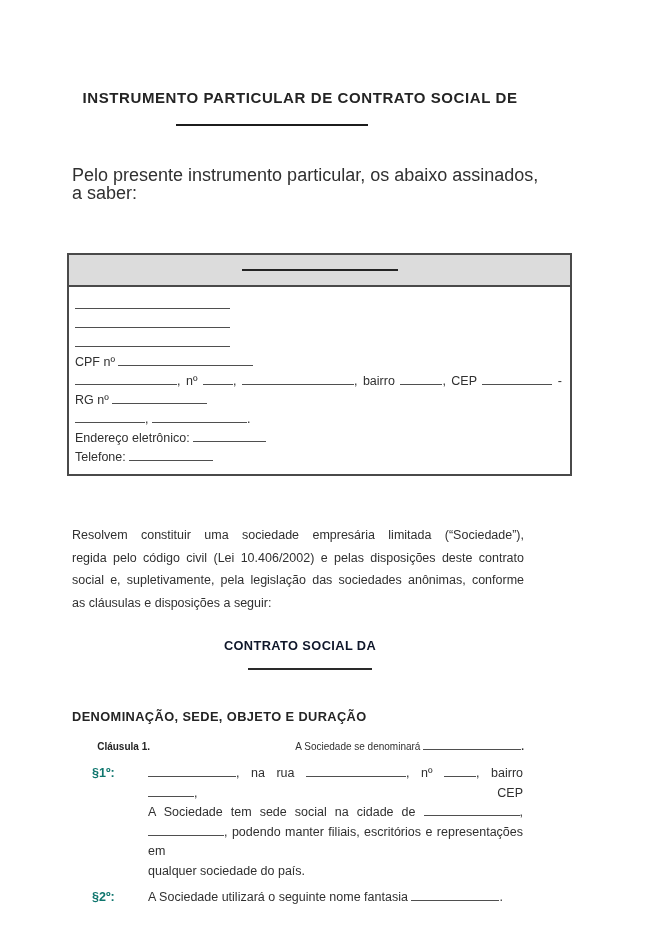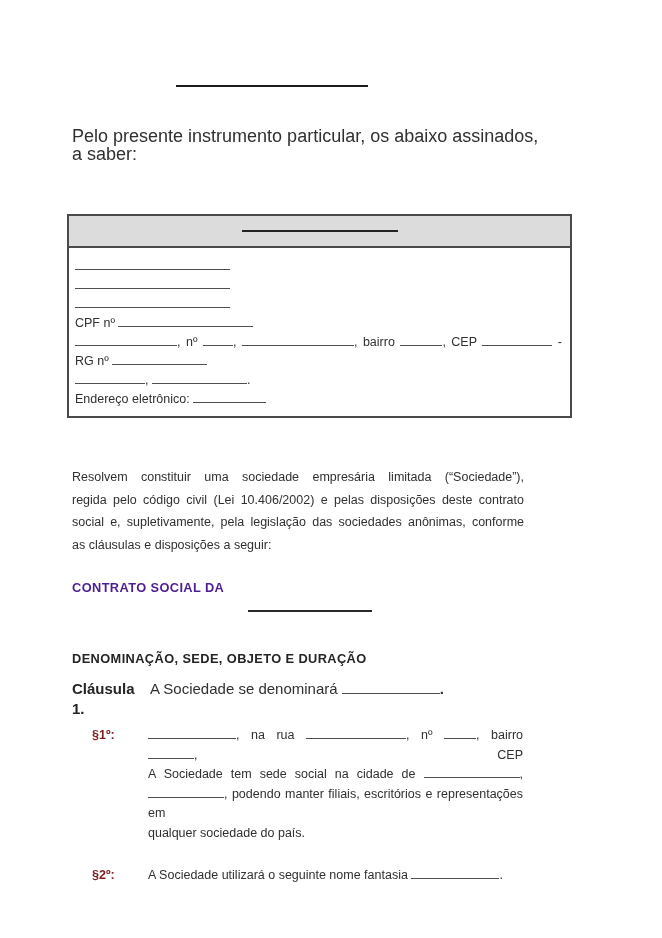--- a/index.html
+++ b/index.html
@@ -41,46 +41,47 @@
   .w70{width:70px}.w73{width:73px}.w76{width:76px}.w84{width:84px}
   .w88{width:88px}.w95{width:95px}.w96{width:96px}.w98{width:98px}
   .w100{width:100px}.w102{width:102px}.w112{width:112px}.w135{width:135px}
   .w155{width:155px}
 
   .justify-line { text-align:justify; text-align-last:justify; }
 
   .recitals { margin:48px 0 0 72px; width:452px; font-size:12.5px; line-height:22.5px; }
 
   .contract-heading {
-    margin:23px auto 0 72px; width:456px; 
-    font-weight:700; font-size:12.8px; letter-spacing:0.4px; color:#4c1d95; line-height:17px;
+    margin:23px auto 0 72px; width:456px; text-align:center;
+    font-weight:700; font-size:12.8px; letter-spacing:0.4px; color:#0f172a; line-height:17px;
   }
   .mid-rule { width:124px; height:2px; background:#2a2a2a; margin:14px 0 0 248px; }
   .section-heading {
     margin:38px auto 0 72px; width:456px; text-align:left;
     font-weight:700; font-size:12.8px; letter-spacing:0.4px; color:#242424; line-height:17px;
   }
 
-  .clause-row { margin:12px 0 0 72px; width:452px; display:flex; font-size:15px; line-height:20px; }
+  .clause-row { margin:12px 0 0 72px; width:452px; display:flex; font-size:10px; line-height:20px;text-align:right; }
   .clause-label { flex:none; width:78px; font-weight:700; color:#242424; }
   .clause-text { flex:1; }
 
   .par-row { margin:7px 0 0 92px; width:431px; display:flex; font-size:12.5px; line-height:19.5px; }
-  .par-label { flex:none; width:56px; font-weight:700; color:#7f1d1d; }
+  .par-label { flex:none; width:56px; font-weight:700; color:#0f766e; }
   .par-text { flex:1; }
-  .par2 { margin-top:23px;align-items:flex-end; }
+  .par2 { margin-top:7px;align-items:flex-end; }
 
   .bold-period { font-weight:700; }
 </style>
 </head>
 <body>
 
 <div class="page">
 
   <div class="doc-title">
+    <div>INSTRUMENTO PARTICULAR DE CONTRATO SOCIAL DE</div>
   </div>
 
   <div class="title-rule"></div>
 
   <p class="intro">Pelo presente instrumento particular, os abaixo assinados, a saber:</p>
 
   <div class="party-box">
     <div class="party-box-header">
       <span class="header-rule"></span>
     </div>
@@ -107,20 +108,24 @@
         <span>RG nº</span>
         <span class="bl w95"></span>
       </div>
       <div class="row">
         <span class="nw"><span class="bl w70"></span><span>,</span></span>
         <span class="nw"><span class="bl w95"></span><span>.</span></span>
       </div>
       <div class="row">
         <span>Endereço eletrônico:</span>
         <span class="bl w73"></span>
+      </div>
+      <div class="row">
+        <span>Telefone:</span>
+        <span class="bl w84"></span>
       </div>
     </div>
   </div>
 
   <div class="recitals">
     <div class="justify-line">Resolvem constituir uma sociedade empresária limitada (“Sociedade”),</div>
     <div class="justify-line">regida pelo código civil (Lei 10.406/2002) e pelas disposições deste contrato</div>
     <div class="justify-line">social e, supletivamente, pela legislação das sociedades anônimas, conforme</div>
     <div>as cláusulas e disposições a seguir:</div>
   </div>

